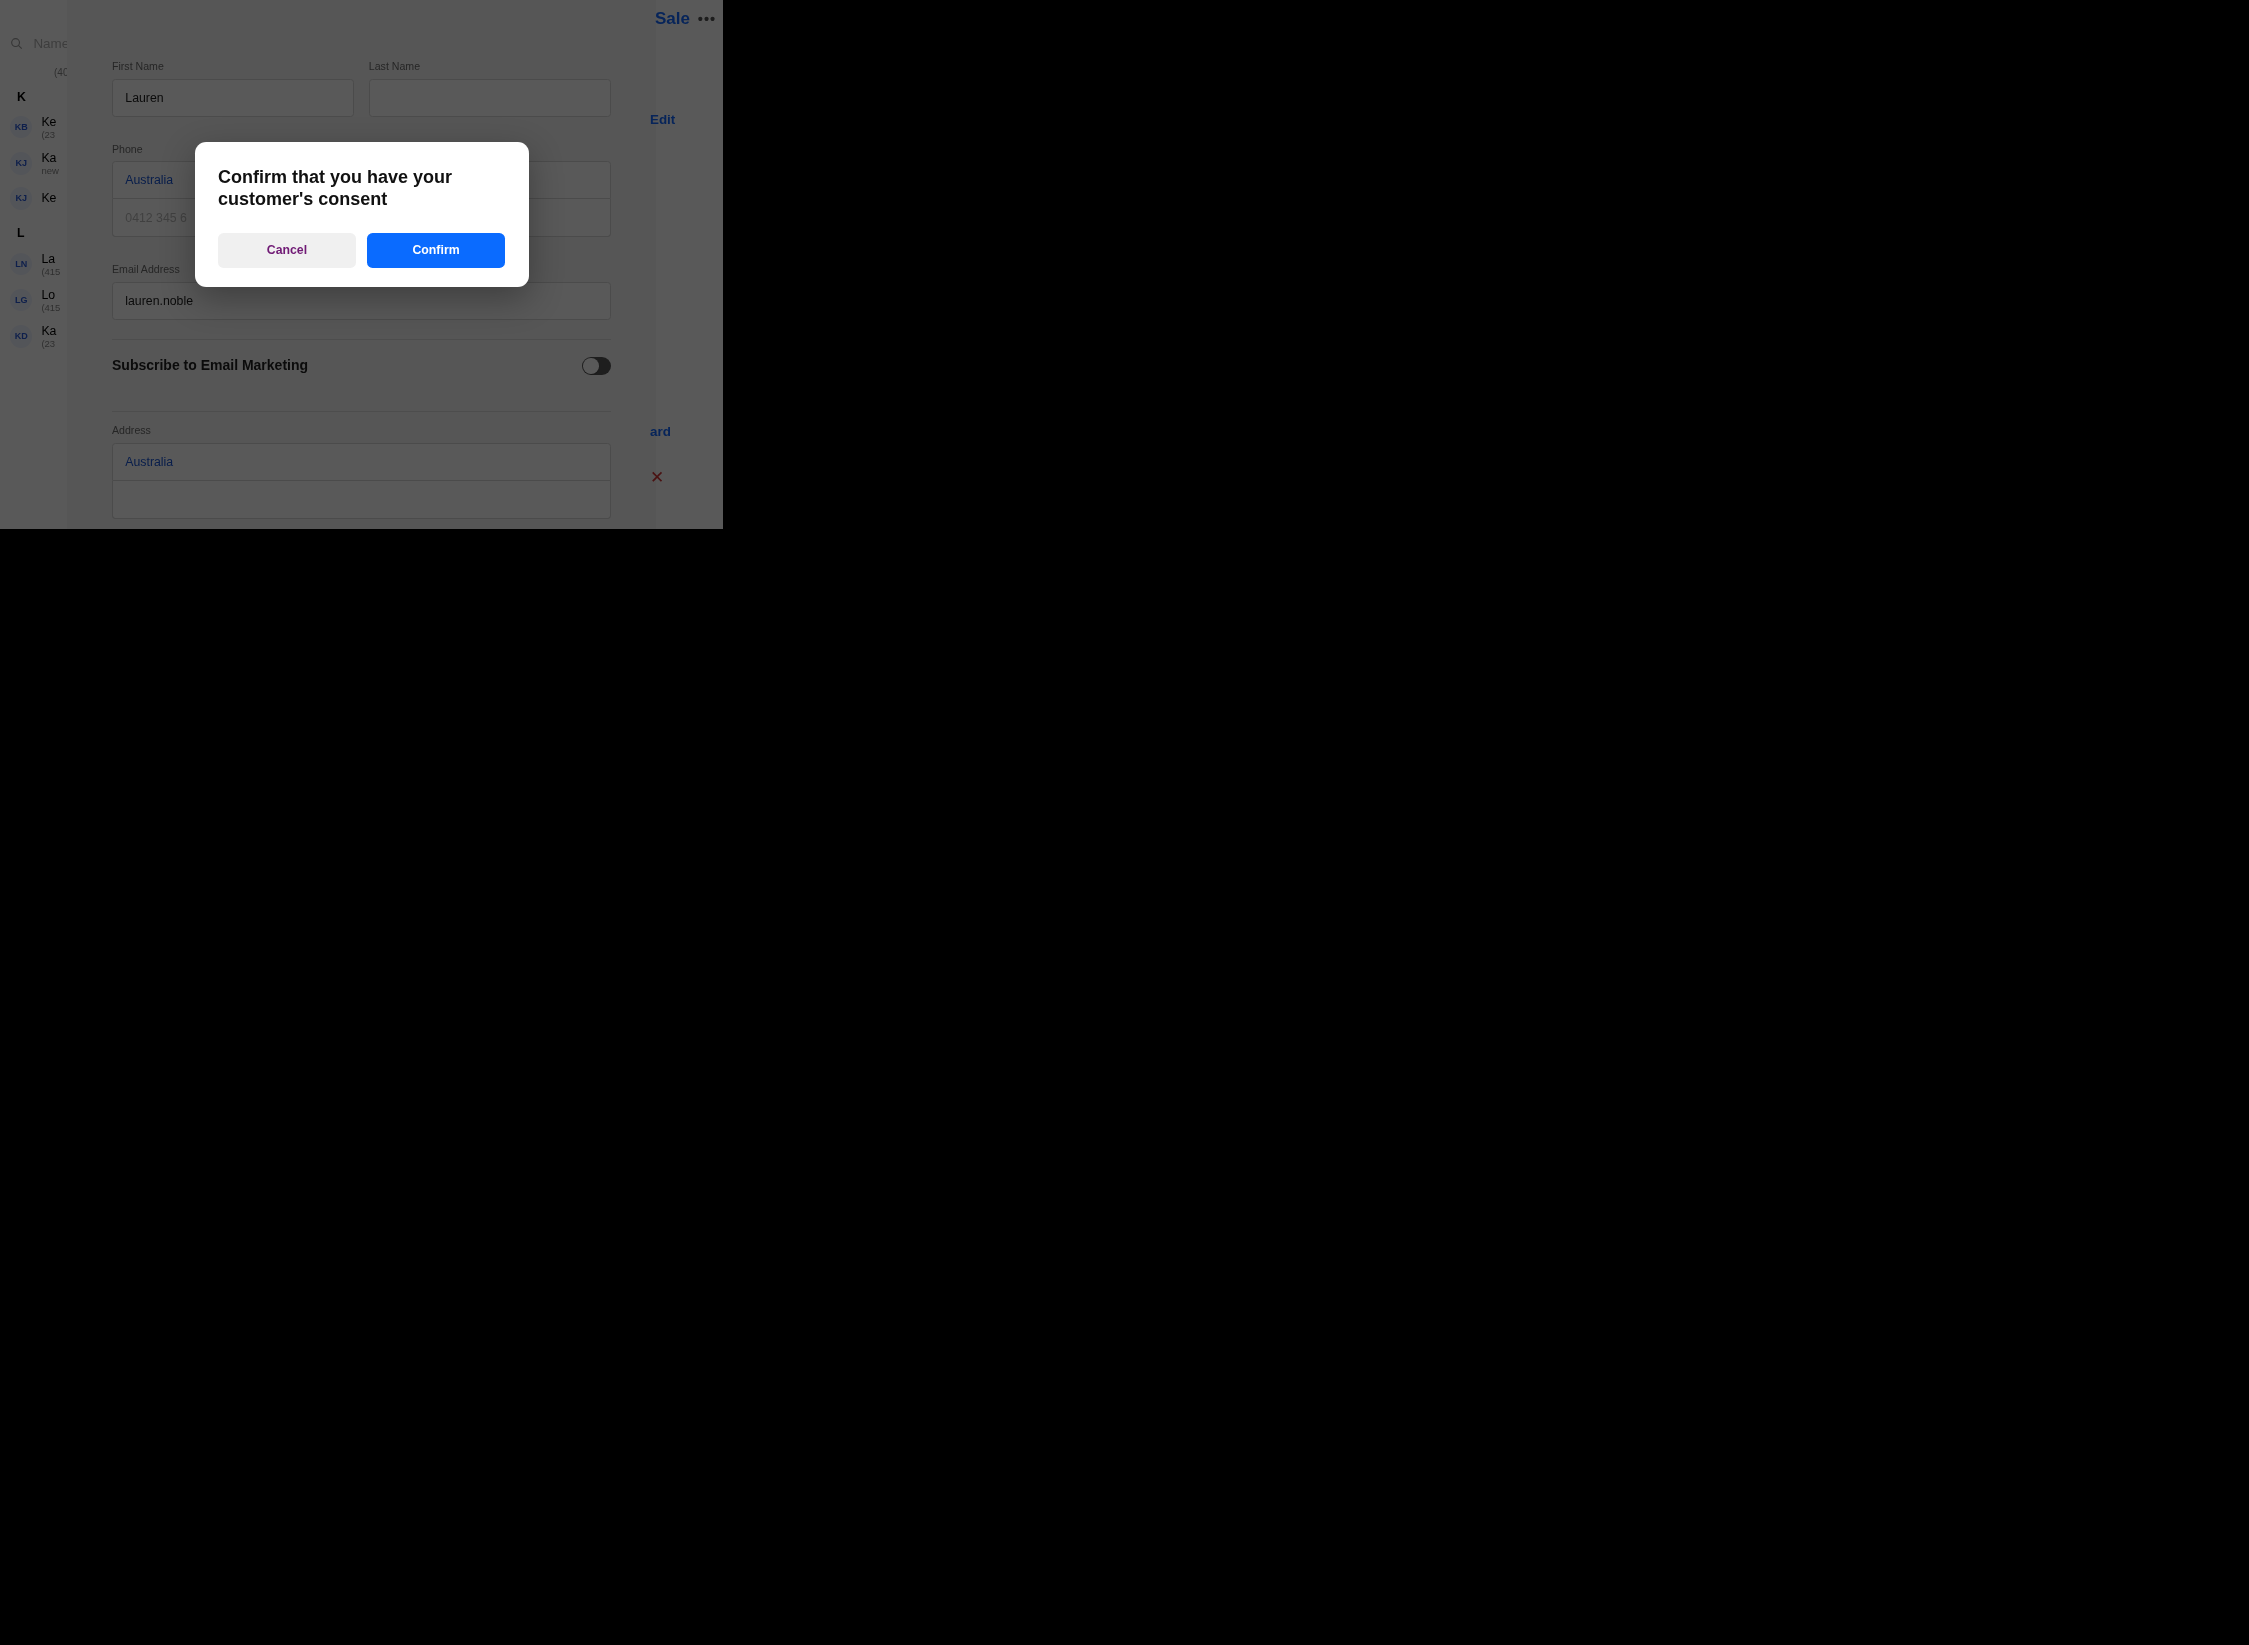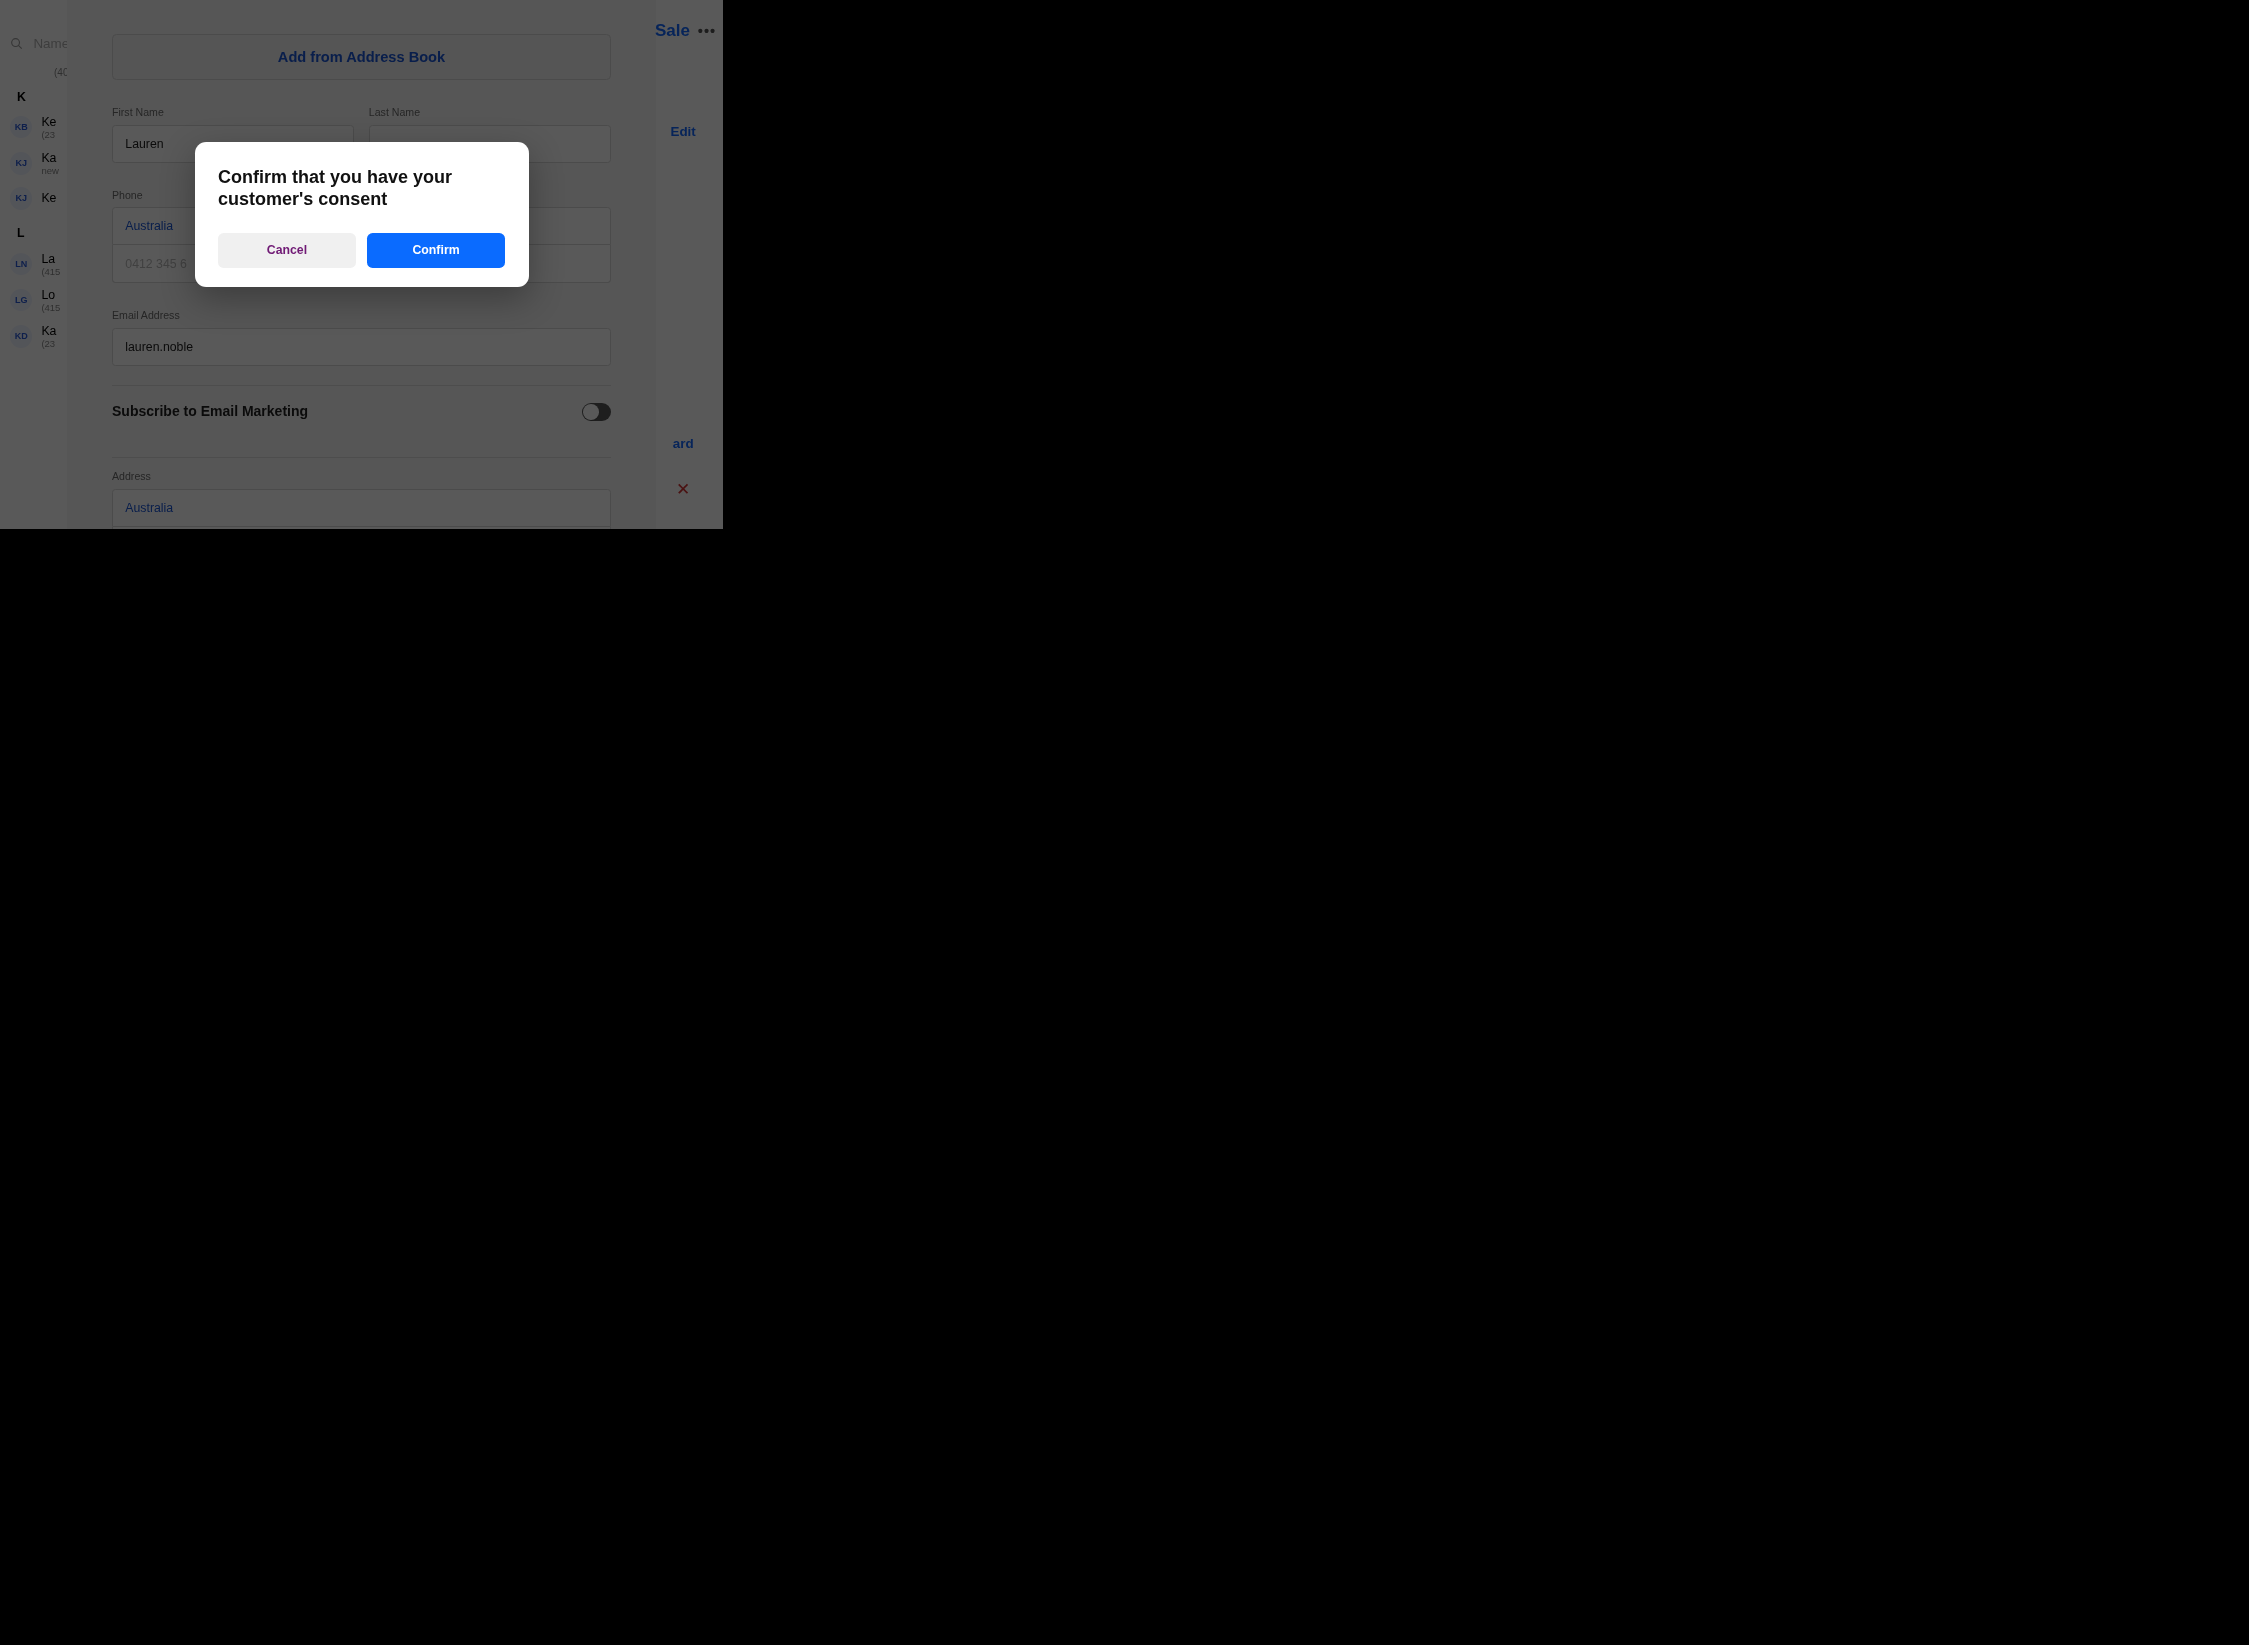--- a/index.html
+++ b/index.html
@@ -83,26 +83,26 @@
     flex-shrink: 0;
   }
   .contact-lines { white-space: nowrap; }
   .contact-name { font-size: 12.3px; font-weight: 500; }
   .contact-sub { font-size: 9.5px; color: #888; }
 
   
   .right-edge {
     position: absolute;
     right: 0;
-    top: 16px;
+    top: 4px;
     width: 73px;
     height: 100%;
     color: #1469ff;
     font-weight: 600;
-    text-align: center;
+    text-align: left;
     padding-right: 6.7px;
   }
   .right-edge .sale {
     margin-top: 4.5px;
     font-size: 17px;
     display: flex;
     justify-content: flex-end;
     align-items: center;
     gap: 7.8px;
   }
@@ -312,21 +312,20 @@
     <div class="contact-item">
       <div class="avatar">KD</div>
       <div class="contact-lines">
         <div class="contact-name">Ka</div>
         <div class="contact-sub">(23</div>
       </div>
     </div>
   </div>
 
   <div class="form-sheet">
-    <div class="addr-book-btn">Add from Address Book</div>
 
     <div class="field-row">
       <div class="field">
         <div class="field-label">First Name</div>
         <div class="text-input">Lauren</div>
       </div>
       <div class="field">
         <div class="field-label">Last Name</div>
         <div class="text-input"></div>
       </div>

